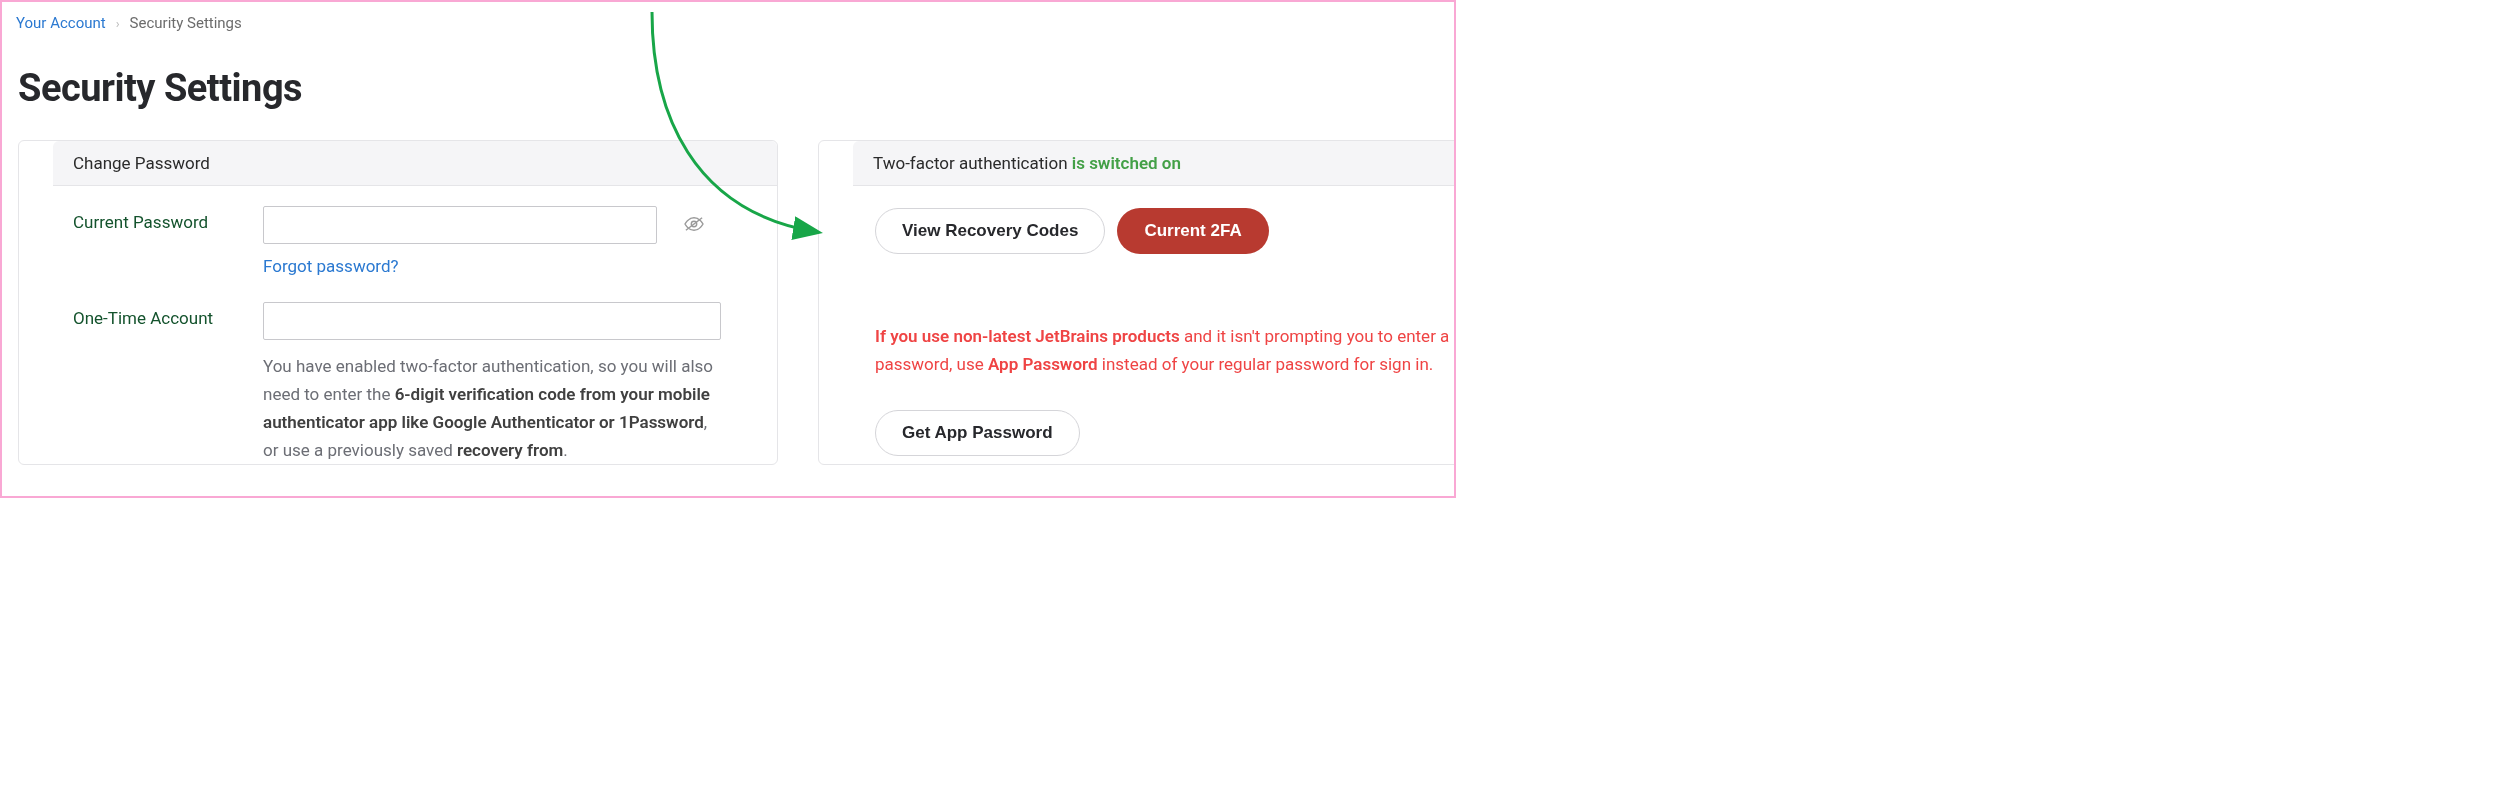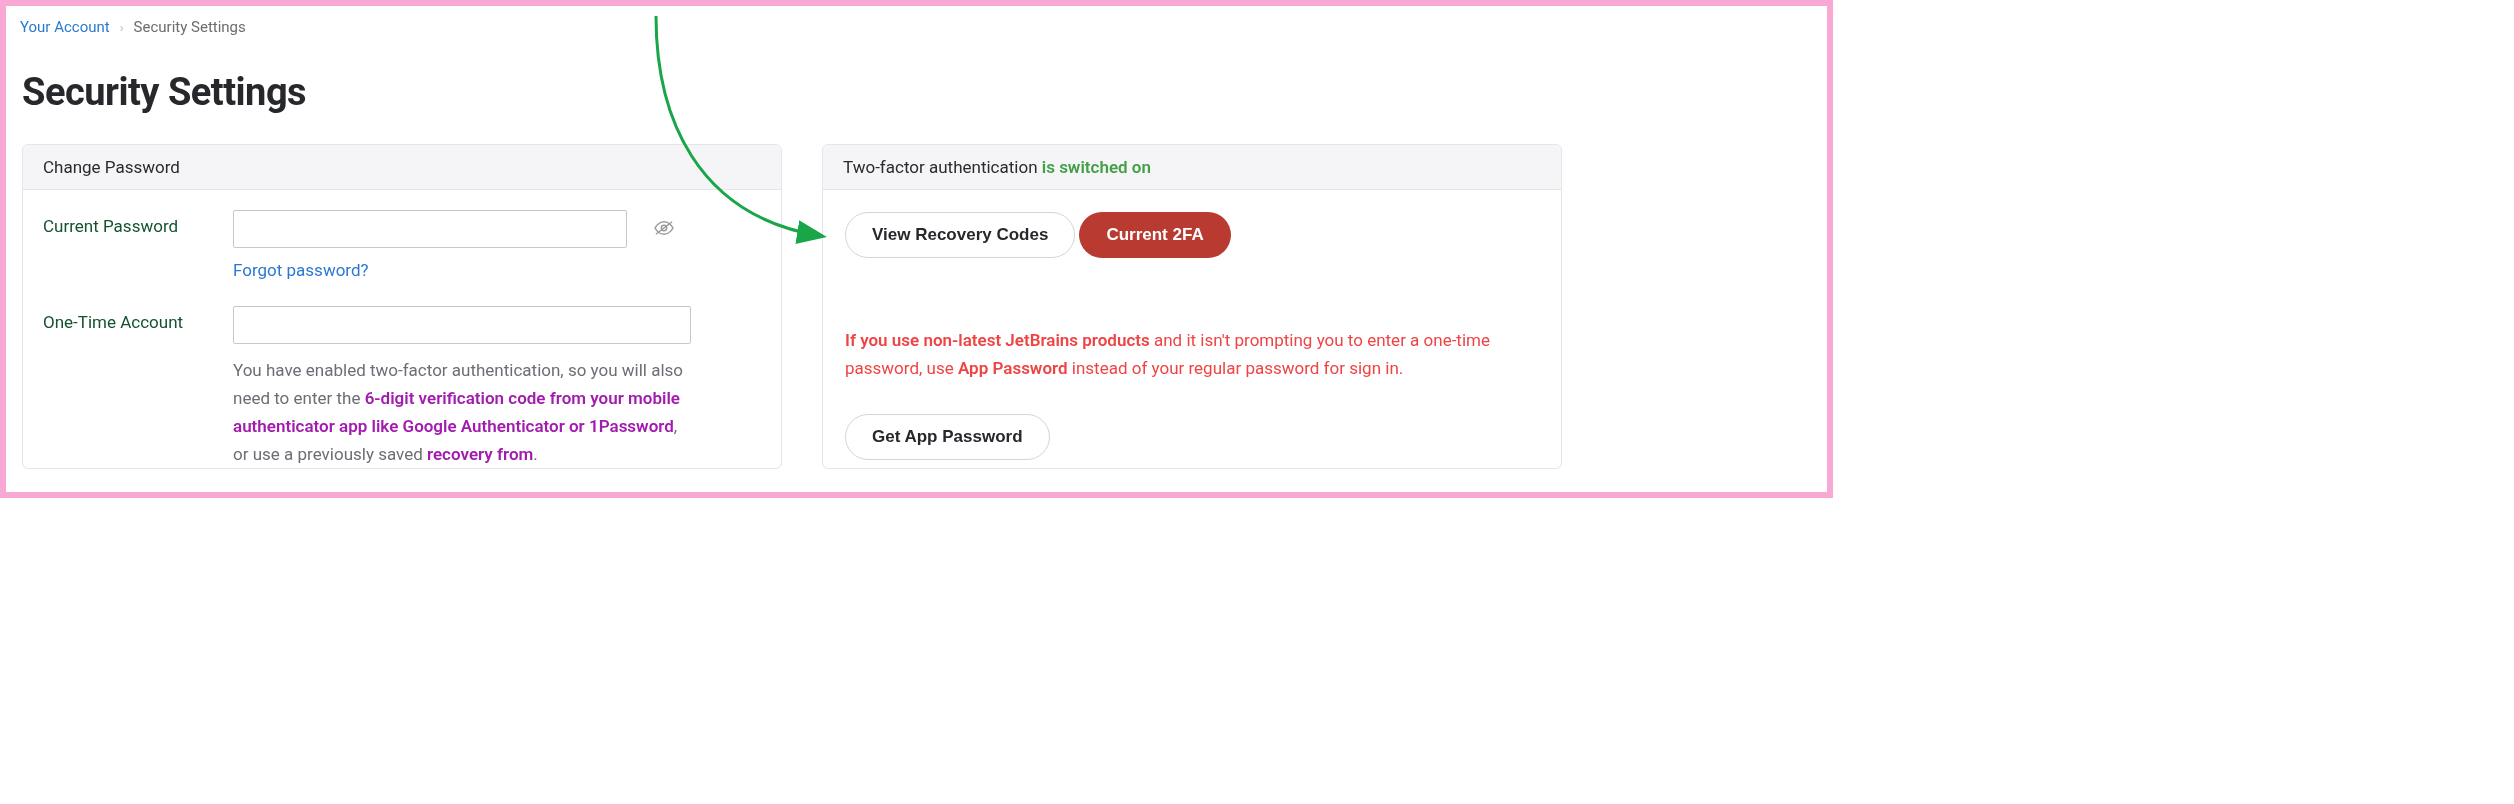--- a/index.html
+++ b/index.html
@@ -3,22 +3,22 @@
 <meta charset="utf-8">
 <style>
   * { box-sizing: border-box; margin: 0; padding: 0; }
   body {
     font-family: -apple-system, BlinkMacSystemFont, "Segoe UI", Roboto, Helvetica, Arial, sans-serif;
     background: #fff;
     color: #27282c;
     font-size: 16px;
   }
   .frame {
-    border: 6px solid #f9a8d4;
-    width: 1833px;
+    border: 2px solid #f9a8d4;
+    width: 1456px;
     height: 498px;
     position: relative;
     overflow: hidden;
   }
   .breadcrumb {
     padding: 12px 14px 10px 14px;
     font-size: 15px;
     display: flex;
     align-items: center;
     gap: 10px;
@@ -40,20 +40,21 @@
   }
   .panels {
     display: flex;
     gap: 40px;
     padding: 0 16px;
   }
   .panel {
     border: 1px solid #e5e5e8;
     border-radius: 6px;
     flex: 0 0 auto;
+    padding-left: 34px;
   }
   .panel-left { width: 760px; }
   .panel-right { width: 740px; }
   .panel-header {
     background: #f5f5f7;
     border-bottom: 1px solid #e5e5e8;
     border-radius: 6px 6px 0 0;
     padding: 12px 20px;
     font-size: 17px;
     color: #2b2b2b;
@@ -103,21 +104,21 @@
     font-size: 17px;
     text-decoration: none;
   }
   .help-text {
     margin-top: 12px;
     color: #6c6e75;
     font-size: 17px;
     line-height: 1.65;
     max-width: 460px;
   }
-  .help-text b { color: #a21caf; font-weight: 600; }
+  .help-text b { color: #404040; font-weight: 600; }
 
   .panel-body-right {
     padding: 22px 22px 0 22px;
   }
   .btn {
     display: inline-flex;
     align-items: center;
     justify-content: center;
     border-radius: 30px;
     padding: 12px 26px;
@@ -129,21 +130,21 @@
   }
   .btn-outline {
     background: #fff;
     border-color: #d5d5d9;
     color: #27282c;
   }
   .btn-danger {
     background: #b83a30;
     color: #fff;
   }
-  .btn-row { display: flex; gap: 4px; }
+  .btn-row { display: flex; gap: 12px; }
   .info-text {
     margin-top: 68px;
     font-size: 17px;
     line-height: 1.65;
     color: #ef4444;
   }
   .info-text b { font-weight: 600; }
   .get-app-row { margin-top: 32px; }
 
   

